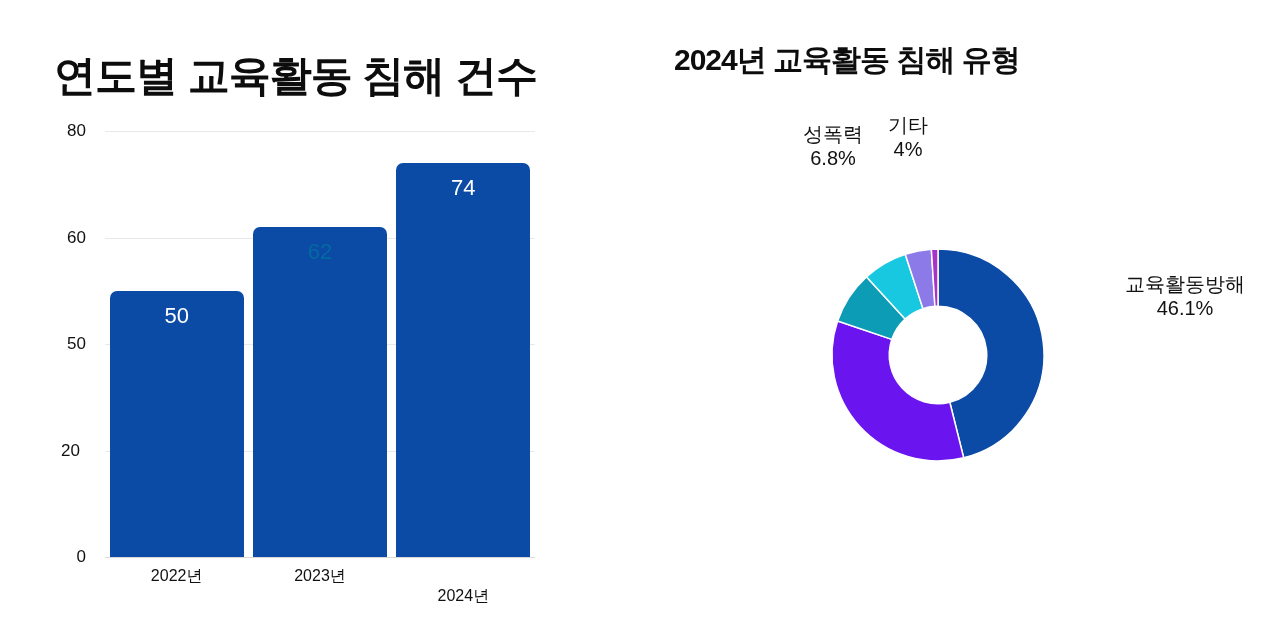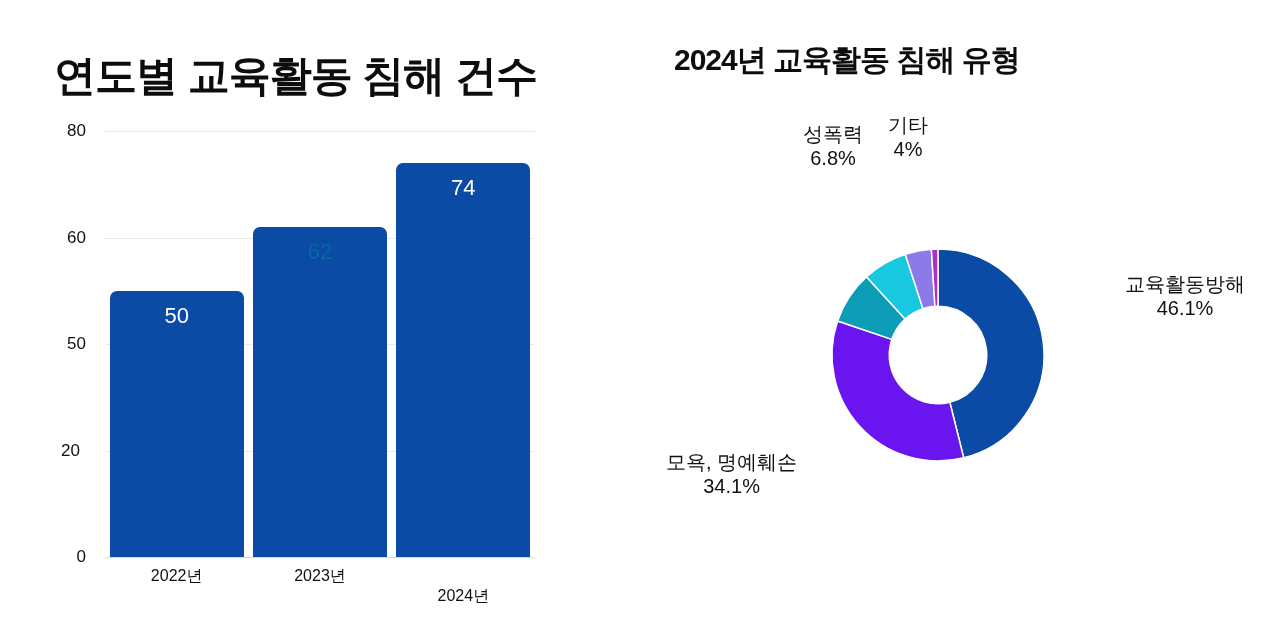--- a/index.html
+++ b/index.html
@@ -109,18 +109,17 @@
     <svg id="donut-svg" width="640" height="617" viewBox="0 0 640 617">
         <path d="M 298 249 A 106 106 0 0 1 323.71551846431316 457.83341922795125 L 309.8291384935841 402.30337284485756 A 48.760000000000005 48.760000000000005 0 0 0 298 306.24 Z" fill="#0b4ba5" stroke="#ffffff" stroke-width="1.5"></path>
         <path d="M 323.71551846431316 457.83341922795125 A 106 106 0 0 1 197.6075796705571 320.9799773604358 L 251.81948664845626 339.35078958580044 A 48.760000000000005 48.760000000000005 0 0 0 309.8291384935841 402.30337284485756 Z" fill="#6a14f0" stroke="#ffffff" stroke-width="1.5"></path>
         <path d="M 197.6075796705571 320.9799773604358 A 106 106 0 0 1 226.41472233917148 276.8236095600335 L 265.0707722760189 319.0388603976154 A 48.760000000000005 48.760000000000005 0 0 0 251.81948664845626 339.35078958580044 Z" fill="#0c9cb5" stroke="#ffffff" stroke-width="1.5"></path>
         <path d="M 226.41472233917148 276.8236095600335 A 106 106 0 0 1 265.24419859625556 254.1880092727137 L 282.93233135427755 308.6264842654483 A 48.760000000000005 48.760000000000005 0 0 0 265.0707722760189 319.0388603976154 Z" fill="#18c8e0" stroke="#ffffff" stroke-width="1.5"></path>
         <path d="M 265.24419859625556 254.1880092727137 A 106 106 0 0 1 291.3442049298928 249.20916678660322 L 294.9383342677507 306.33621672183745 A 48.760000000000005 48.760000000000005 0 0 0 282.93233135427755 308.6264842654483 Z" fill="#8b7ae8" stroke="#ffffff" stroke-width="1.5"></path>
         <path d="M 291.3442049298928 249.20916678660322 A 106 106 0 0 1 298.00000000000006 249 L 298.00000000000006 306.24 A 48.760000000000005 48.760000000000005 0 0 0 294.9383342677507 306.33621672183745 Z" fill="#a932c9" stroke="#ffffff" stroke-width="1.5"></path>
       </svg>
 
   <div class="donut-label" style="left: 460px; top: 272px; margin-left: 25px;"><span>교육활동방해</span><span class="ln2">46.1%</span></div>
-      <div class="donut-label" style="left: 26px; top: 450px;"><span>모욕, 명예훼손</span><span class="ln2">34.1%</span></div>
       <div class="donut-label" style="left: 163px; top: 122px;"><span>성폭력</span><span class="ln2">6.8%</span></div>
       <div class="donut-label" style="left: 248px; top: 113px;"><span>기타</span><span class="ln2">4%</span></div>
     </div>
 
 </div>
 
 </body></html>

